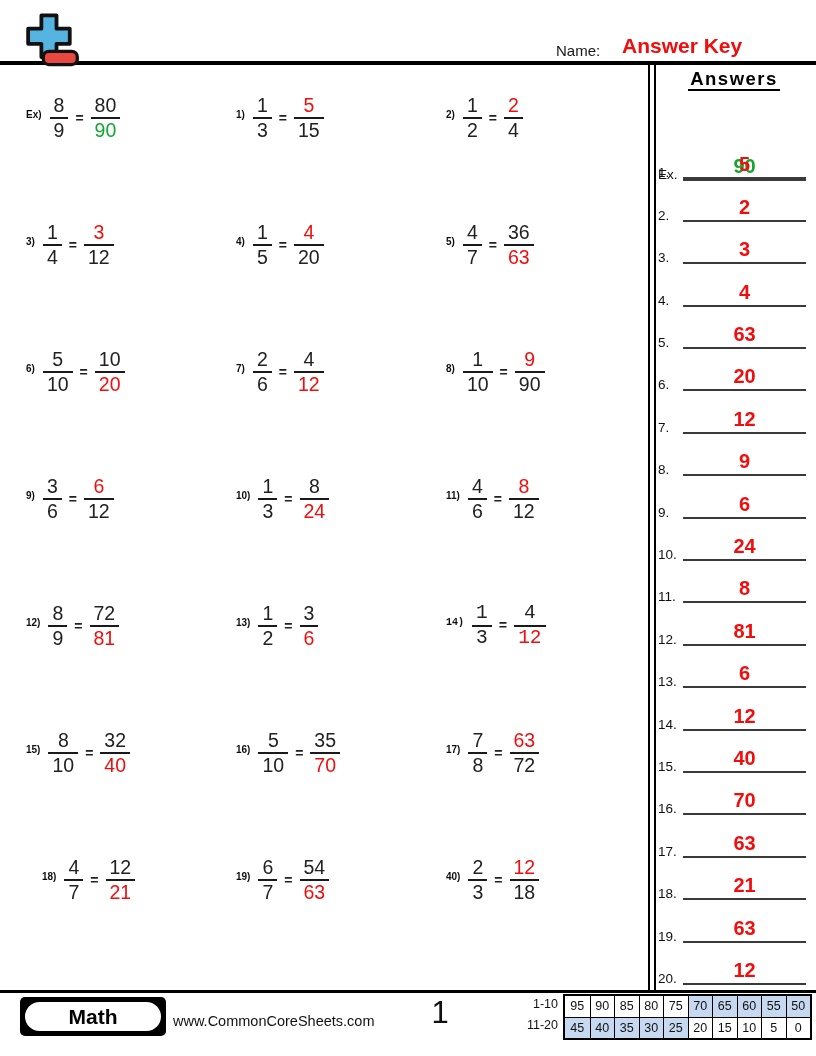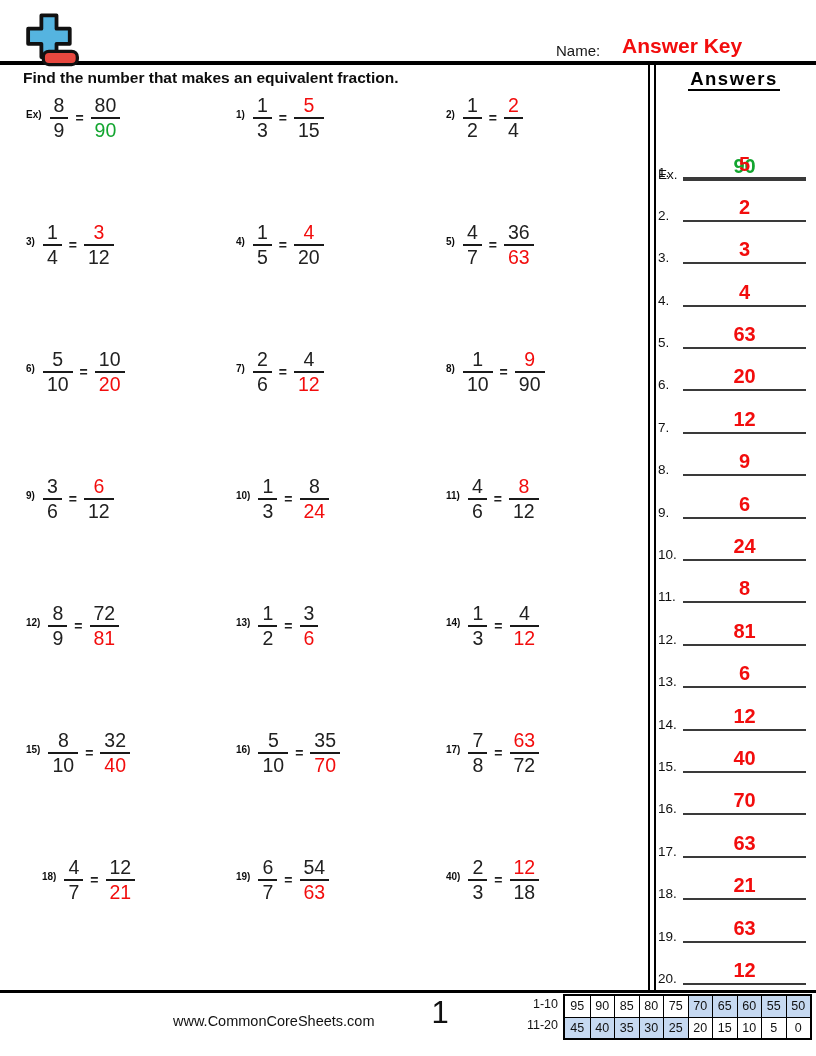--- a/index.html
+++ b/index.html
@@ -57,21 +57,20 @@
 
   <div class="brand-logo">
     <svg width="70" height="58" viewBox="0 0 74 60">
       <path d="M30 4 H46 V18 H60 V34 H46 V48 H30 V34 H16 V18 H30 Z" style="fill:var(--logo-blue)" stroke="#111" stroke-width="4" stroke-linejoin="round"></path>
       <rect x="32" y="42" width="36" height="14" rx="6" style="fill:var(--logo-red)" stroke="#111" stroke-width="3.5"></rect>
     </svg>
   </div>
   <div class="name-label">Name:</div>
   <div class="answer-key">Answer Key</div>
   <div class="header-line"></div>
-  <div class="instruction">Find the number that makes an equivalent fraction.</div>
 
   <div>
       <div class="problem" style="left: 26px; top: 94px;">
         <span class="plabel">Ex)</span>
         <span class="frac">
           <span class="fn">8</span>
           <span class="fd">9</span>
         </span>
         <span class="eq">=</span>
         <span class="frac">
@@ -228,21 +227,21 @@
         <span class="frac">
           <span class="fn">1</span>
           <span class="fd">2</span>
         </span>
         <span class="eq">=</span>
         <span class="frac">
           <span class="fn">3</span>
           <span class="fd red">6</span>
         </span>
       </div>
-      <div class="problem" style="left: 446px; top: 602px;">
+      <div class="problem" style="left: 446px; top: 602px; font-family: Liberation Mono, monospace;">
         <span class="plabel">14)</span>
         <span class="frac">
           <span class="fn">1</span>
           <span class="fd">3</span>
         </span>
         <span class="eq">=</span>
         <span class="frac">
           <span class="fn">4</span>
           <span class="fd red">12</span>
         </span>
@@ -406,20 +405,23 @@
         <span class="answer-label">19.</span>
         <span class="answer-line red">63</span>
       </div>
       <div class="answer-row" style="top: 952px;">
         <span class="answer-label">20.</span>
         <span class="answer-line red">12</span>
       </div>
     </div>
 
   <div class="footer-line"></div>
+  <div class="math-logo">
+    <div class="math-pill">Math</div>
+  </div>
   <div class="website">www.CommonCoreSheets.com</div>
   <div class="page-num">1</div>
   <div class="score-table">
     <div class="score-labels">
       <div>1-10</div>
       <div>11-20</div>
     </div>
     <div class="score-box">
         <div class="score-cell c0 r0">95</div>
         <div class="score-cell r0">90</div>

